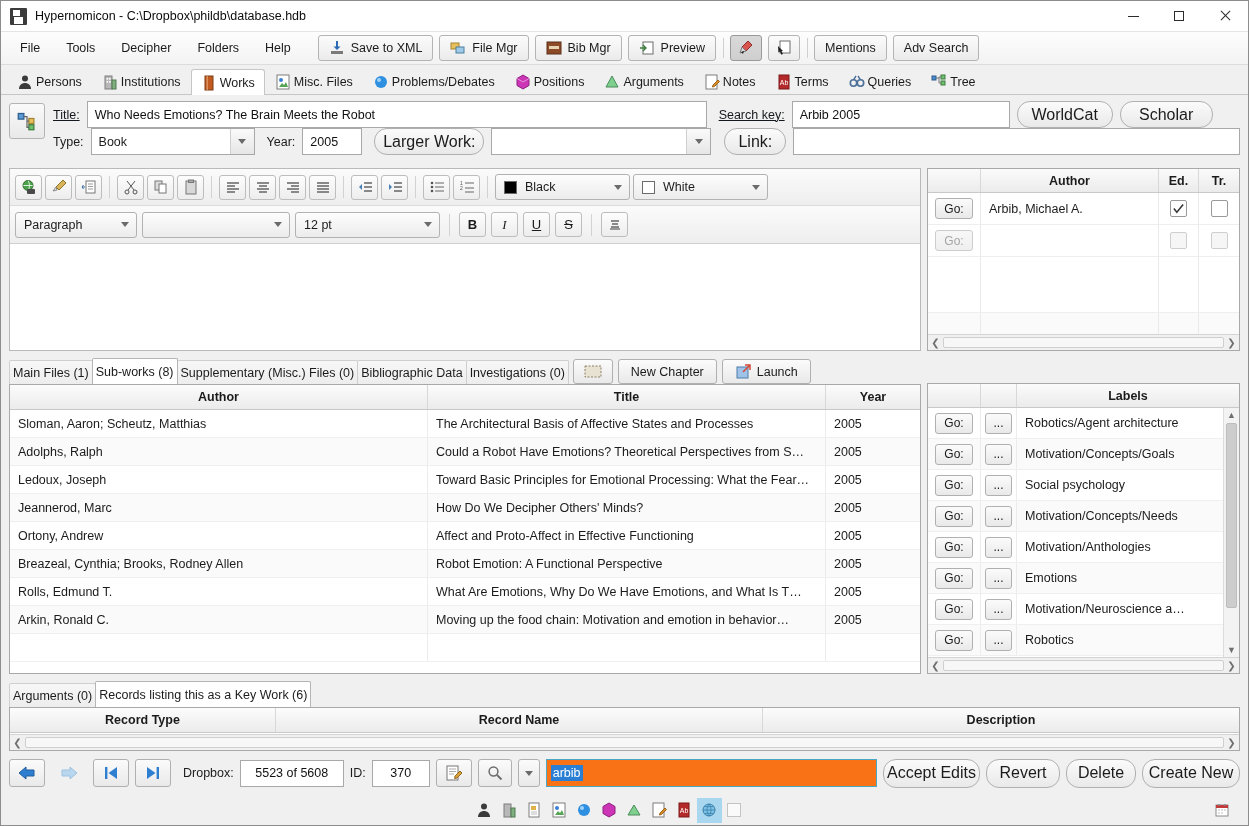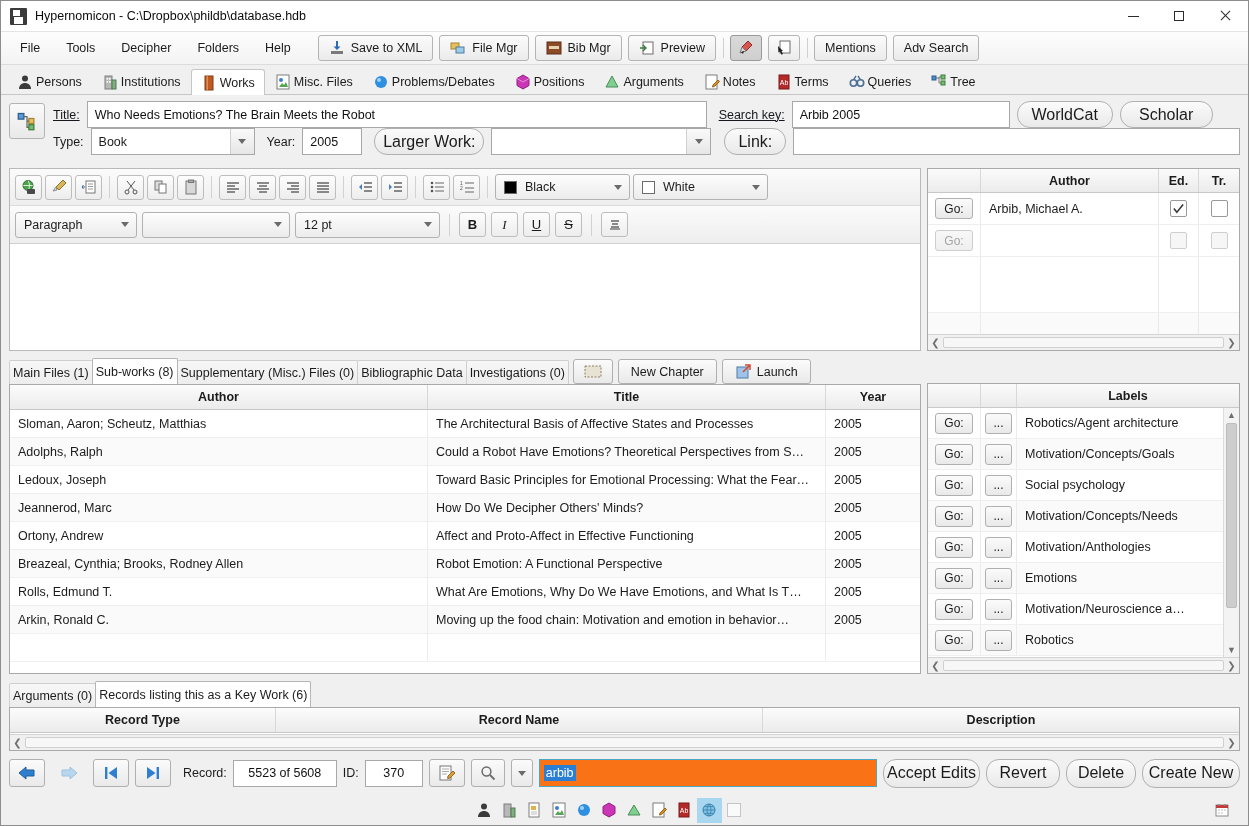--- a/index.html
+++ b/index.html
@@ -801,21 +801,21 @@
         <rect x="2" y="1" width="2.4" height="12" fill="#2f7fd0"></rect>
         <path d="M14 1L5.5 7 14 13z" fill="#2f7fd0"></path>
       </svg>
     </span>
     <span class="navbtn">
       <svg width="16" height="14" viewBox="0 0 16 14">
         <rect x="11.6" y="1" width="2.4" height="12" fill="#2f7fd0"></rect>
         <path d="M2 1l8.5 6L2 13z" fill="#2f7fd0"></path>
       </svg>
     </span>
-    <span class="lbl" style="margin-left:6px">Record:</span>
+    <span class="lbl" style="margin-left:6px">Dropbox:</span>
     <span class="fld" style="width:104px;justify-content:center">5523 of 5608</span>
     <span class="lbl">ID:</span>
     <span class="fld" style="width:58px;justify-content:center">370</span>
     <span class="navbtn">
       <svg width="18" height="16" viewBox="0 0 18 16">
         <rect x="2" y="1" width="11" height="14" fill="#fff" stroke="#777"></rect>
         <path d="M4 4h7M4 6.5h7M4 9h5" stroke="#aaa"></path>
         <path d="M10 11l5-5 2 2-5 5-2.4.5z" fill="#d9a13a" stroke="#96681d"></path>
       </svg>
     </span>

